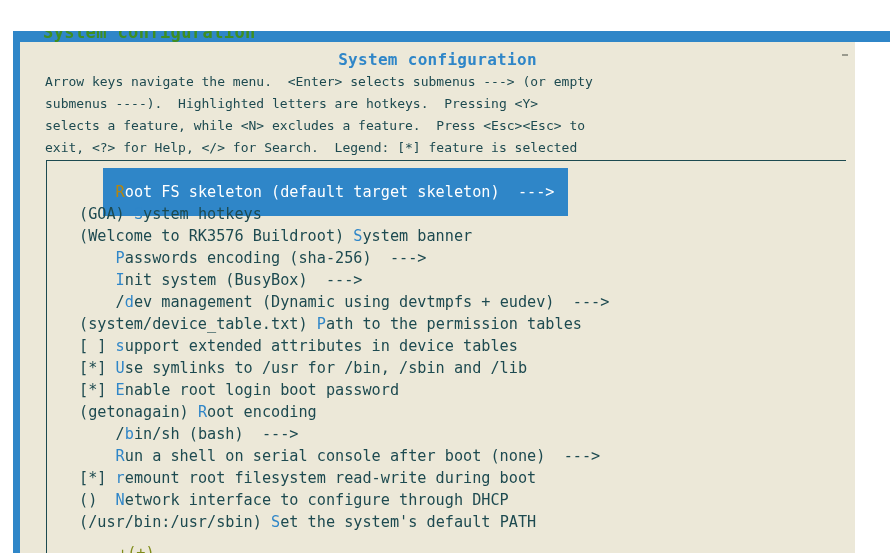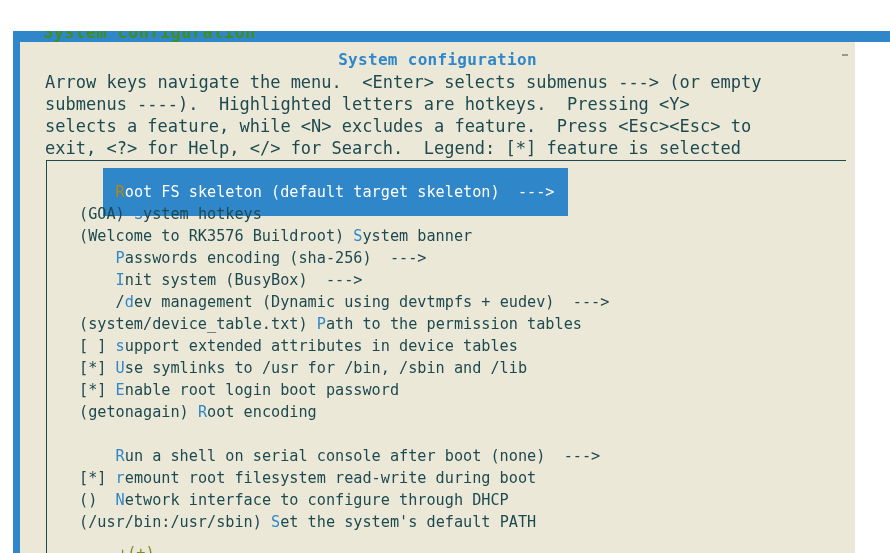--- a/index.html
+++ b/index.html
@@ -95,21 +95,21 @@
     height: 2px;
     background: #9a9a8e;
   }
 
   
   .help-block {
     position: absolute;
     left: 25px;
     top: 29px;
     width: 800px;
-    font-size: 17px;
+    font-size: 13px;
     line-height: 22px;
     color: #1d4a50;
     white-space: pre;
   }
 
   
   .menu-box {
     position: absolute;
     left: 26px;
     top: 118px;
@@ -186,21 +186,21 @@
         <div class="menu-row"><span></span><span class="rowtext"><span>(GOA) </span><span class="hk">S</span><span>ystem hotkeys</span></span></div>
         <div class="menu-row"><span></span><span class="rowtext"><span>(Welcome to RK3576 Buildroot) </span><span class="hk">S</span><span>ystem banner</span></span></div>
         <div class="menu-row"><span>    </span><span class="rowtext"><span class="hk">P</span><span>asswords encoding (sha-256)  ---&gt;</span></span></div>
         <div class="menu-row"><span>    </span><span class="rowtext"><span class="hk">I</span><span>nit system (BusyBox)  ---&gt;</span></span></div>
         <div class="menu-row"><span>    </span><span class="rowtext"><span>/</span><span class="hk">d</span><span>ev management (Dynamic using devtmpfs + eudev)  ---&gt;</span></span></div>
         <div class="menu-row"><span></span><span class="rowtext"><span>(system/device_table.txt) </span><span class="hk">P</span><span>ath to the permission tables</span></span></div>
         <div class="menu-row"><span></span><span class="rowtext"><span>[ ] </span><span class="hk">s</span><span>upport extended attributes in device tables</span></span></div>
         <div class="menu-row"><span></span><span class="rowtext"><span>[*] </span><span class="hk">U</span><span>se symlinks to /usr for /bin, /sbin and /lib</span></span></div>
         <div class="menu-row"><span></span><span class="rowtext"><span>[*] </span><span class="hk">E</span><span>nable root login boot password</span></span></div>
         <div class="menu-row"><span></span><span class="rowtext"><span>(getonagain) </span><span class="hk">R</span><span>oot encoding</span></span></div>
-        <div class="menu-row"><span>    </span></div>
+        <div class="menu-row"><span>    </span><span class="rowtext"><span>/</span><span class="hk">b</span><span>in/sh (bash)  ---&gt;</span></span></div>
         <div class="menu-row"><span>    </span><span class="rowtext"><span class="hk">R</span><span>un a shell on serial console after boot (none)  ---&gt;</span></span></div>
         <div class="menu-row"><span></span><span class="rowtext"><span>[*] </span><span class="hk">r</span><span>emount root filesystem read-write during boot</span></span></div>
         <div class="menu-row"><span></span><span class="rowtext"><span>()  </span><span class="hk">N</span><span>etwork interface to configure through DHCP</span></span></div>
         <div class="menu-row"><span></span><span class="rowtext"><span>(/usr/bin:/usr/sbin) </span><span class="hk">S</span><span>et the system's default PATH</span></span></div>
       </div>
 
     <div class="scroll-more">↓(+)</div>
 
   </div>
 </div>

